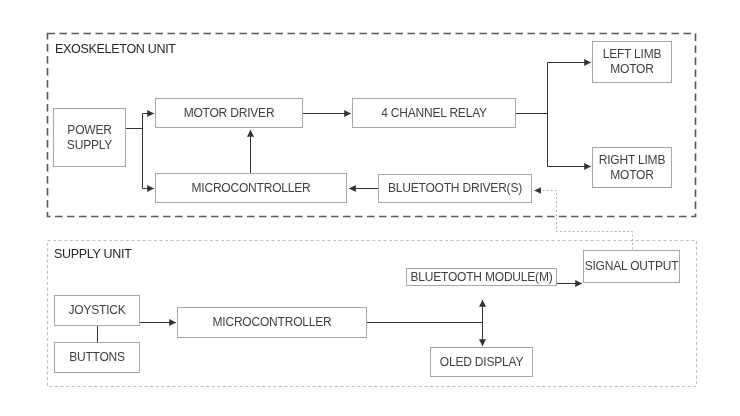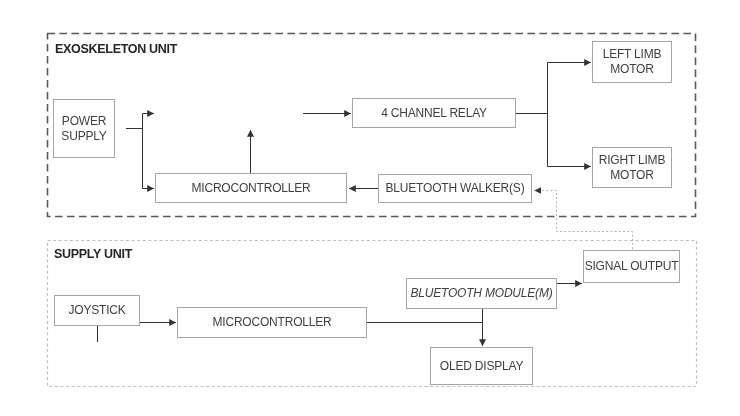--- a/index.html
+++ b/index.html
@@ -66,21 +66,21 @@
     line-height: 15px;
   }
   .node.wrap {
     white-space: normal;
     padding: 0 3px;
   }
   .unit-title {
     position: absolute;
     color: var(--title-text);
     font-size: 12.5px;
-    font-weight: bold;
+    font-weight: normal;
     letter-spacing: -0.3px;
     line-height: 14px;
     text-align: right;
   }
 </style>
 </head>
 <body>
 
 <div class="canvas">
 
@@ -110,26 +110,28 @@
     <path class="wire" d="M97.5,322.5 H176" marker-end="url(#ah)"></path>
     <path class="wire" d="M367,322.5 H482.5"></path>
     <path class="wire" d="M482.5,322.5 V300" marker-end="url(#ah)"></path>
     <path class="wire" d="M482.5,322.5 V346" marker-end="url(#ah)"></path>
     <path class="wire" d="M557,283.5 H582" marker-end="url(#ah)"></path>
   </svg>
 
   <div class="unit-title" style="left:55px; top:42px;">EXOSKELETON UNIT</div>
   <div class="unit-title" style="left:54px; top:247px;">SUPPLY UNIT</div>
 
-  <div class="node wrap" style="left:53px; top:99px; width:62px; height:59px;">POWER SUPPLY</div>
+  <div class="node wrap" style="left:53px; top:108px; width:73px; height:59px;">POWER SUPPLY</div>
+  <div class="node" style="left:155px; top:98px; width:148px; height:30px;">MOTOR DRIVER</div>
   <div class="node" style="left:352px; top:98px; width:164px; height:30px;">4 CHANNEL RELAY</div>
   <div class="node wrap" style="left:592px; top:147px; width:80px; height:41px;">RIGHT LIMB MOTOR</div>
   <div class="node wrap" style="left:592px; top:41px; width:80px; height:42px;">LEFT LIMB MOTOR</div>
   <div class="node" style="left:155px; top:173px; width:192px; height:30px;">MICROCONTROLLER</div>
-  <div class="node" style="left:378px; top:174px; width:154px; height:29px;">BLUETOOTH WALKER(S)</div>
+  <div class="node" style="left:378px; top:174px; width:154px; height:29px;">BLUETOOTH DRIVER(S)</div>
 
   <div class="node" style="left:54px; top:271px; width:86px; height:31px;margin-top:24px;">JOYSTICK</div>
+  <div class="node" style="left:54px; top:342px; width:86px; height:31px;">BUTTONS</div>
   <div class="node" style="left:177px; top:307px; width:190px; height:31px;">MICROCONTROLLER</div>
-  <div class="node" style="left:406px; top:278px; width:151px; height:31px;font-style:italic;">BLUETOOTH MODULE(M)</div>
+  <div class="node" style="left:406px; top:268px; width:151px; height:18px;">BLUETOOTH MODULE(M)</div>
   <div class="node" style="left:583px; top:250px; width:97px; height:33px;">SIGNAL OUTPUT</div>
-  <div class="node" style="left:430px; top:347px; width:103px; height:38px;">OLED DISPLAY</div>
+  <div class="node" style="left:430px; top:347px; width:103px; height:30px;">OLED DISPLAY</div>
 
 </div>
 
 </body></html>

